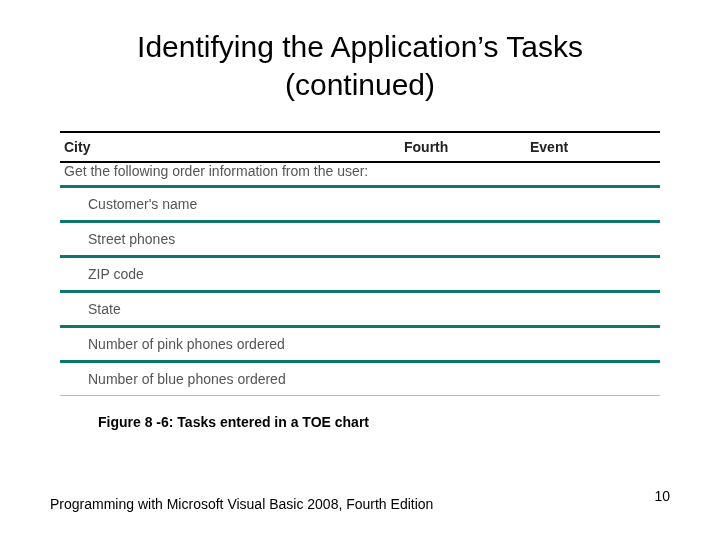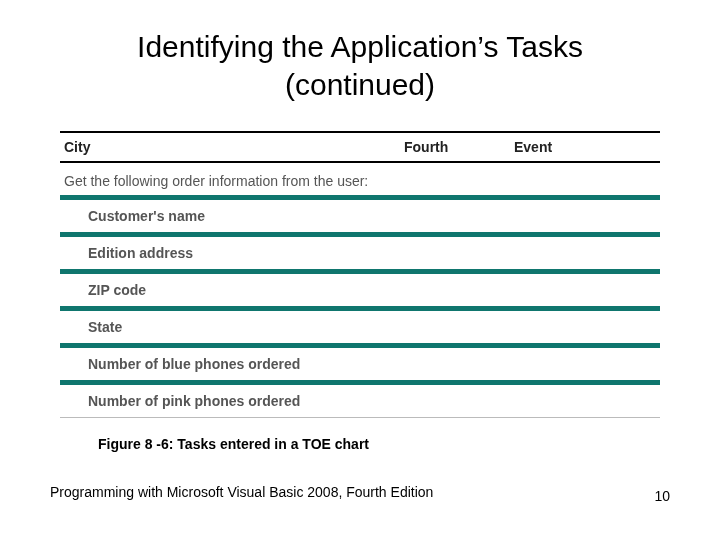--- a/index.html
+++ b/index.html
@@ -35,44 +35,43 @@
   .toe-header {
     display: flex;
     padding: 6px 4px;
     border-top: 2px solid #000;
     border-bottom: 2px solid #000;
     font-weight: bold;
     color: #222;
   }
   .col-task { flex: 0 0 340px; }
   .col-object { flex: 0 0 110px; }
-  .col-event { flex: 1; }
+  .col-event { flex: 1; margin-left: 16px; }
   .task-intro {
-    padding: 10px 4px 6px 4px;
+    padding: 0 4px 6px 4px;
     color: #555;
   }
   .subrow {
     padding: 8px 4px 8px 28px;
-    border-top: 5px solid #0f766e;
+    border-top: 3px solid #0f766e;
     color: #555;
-    font-weight: bold;
   }
   .subrow:last-child {
     border-bottom: 1px solid #bbb;
   }
   .caption {
     margin: 18px 0 0 48px;
     font-size: 14px;
     font-weight: bold;
     color: #000;
   }
   .footer {
     position: absolute;
     left: 50px;
-    bottom: 36px;
+    bottom: 24px;
     font-size: 14px;
   }
   .pagenum {
     position: absolute;
     right: 50px;
     bottom: 32px;
     font-size: 14px;
   }
 </style>
 </head>
@@ -86,24 +85,24 @@
   </h1>
 
   <div class="toe">
     <div class="toe-header">
       <div class="col-task">City</div>
       <div class="col-object">Fourth</div>
       <div class="col-event">Event</div>
     </div>
     <div class="task-intro">Get the following order information from the user:</div>
     <div class="subrow">Customer's name</div>
-    <div class="subrow">Edition address</div>
+    <div class="subrow">Street phones</div>
     <div class="subrow">ZIP code</div>
     <div class="subrow">State</div>
+    <div class="subrow">Number of pink phones ordered</div>
     <div class="subrow">Number of blue phones ordered</div>
-    <div class="subrow">Number of pink phones ordered</div>
   </div>
 
   <div class="caption">Figure 8 -6: Tasks entered in a TOE chart</div>
 
   <div class="footer">Programming with Microsoft Visual Basic 2008, Fourth Edition</div>
   <div class="pagenum">10</div>
 </div>
 
 </body></html>

